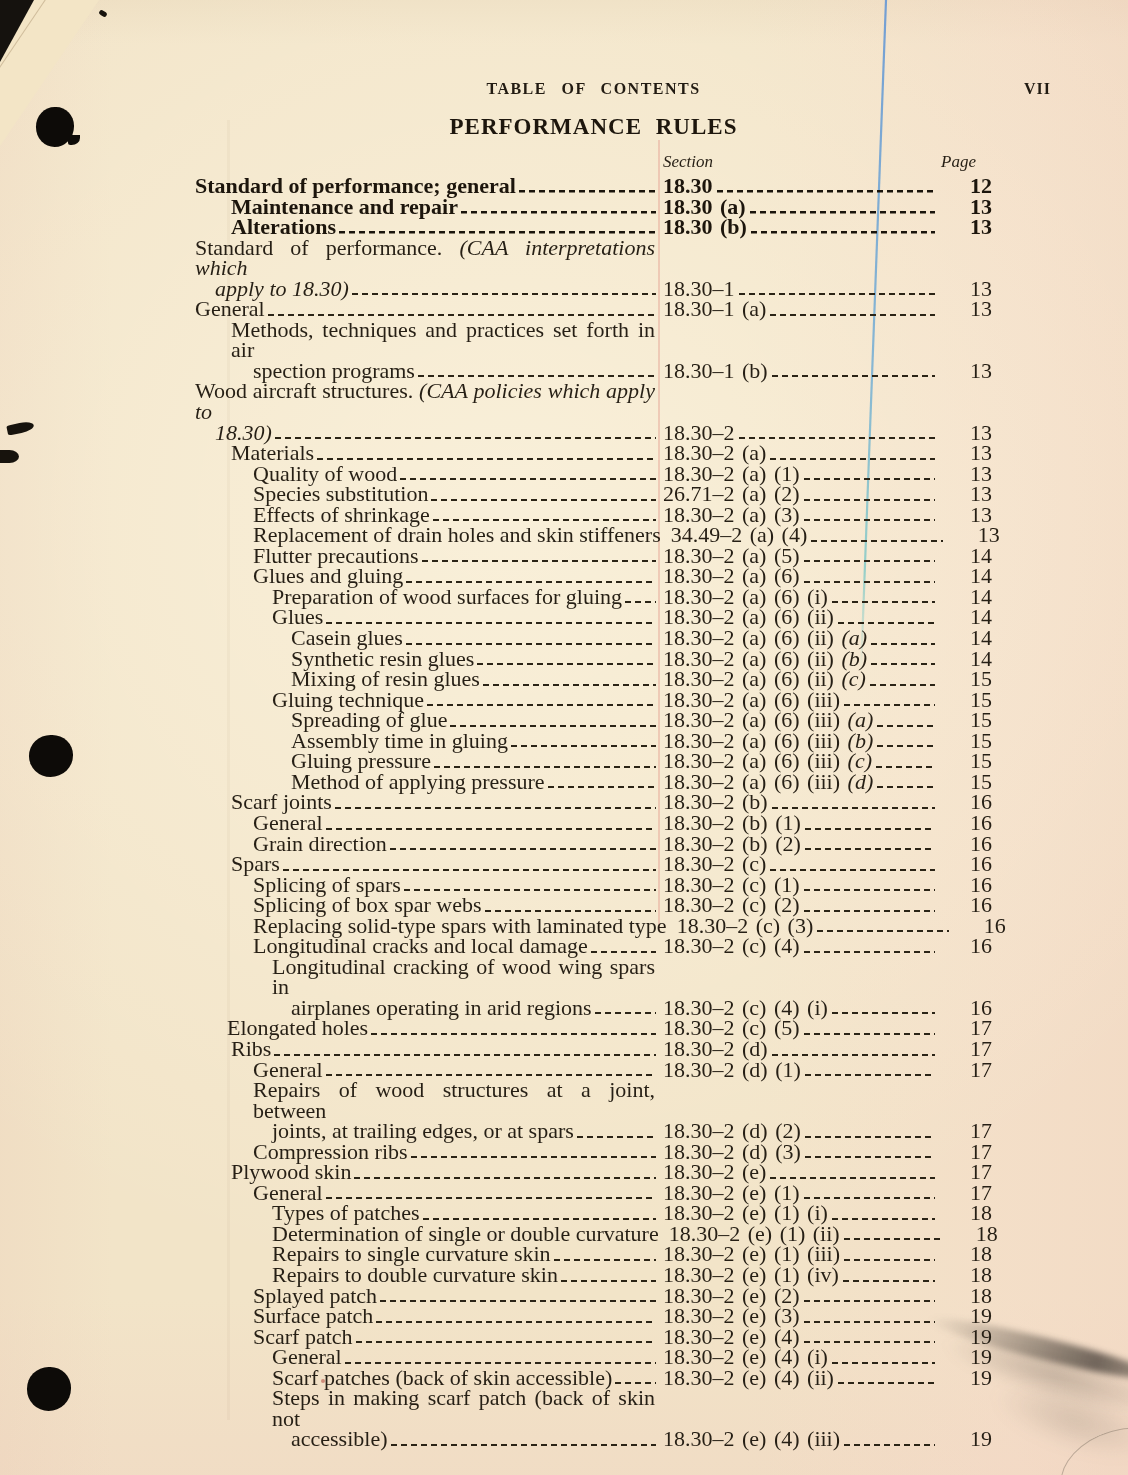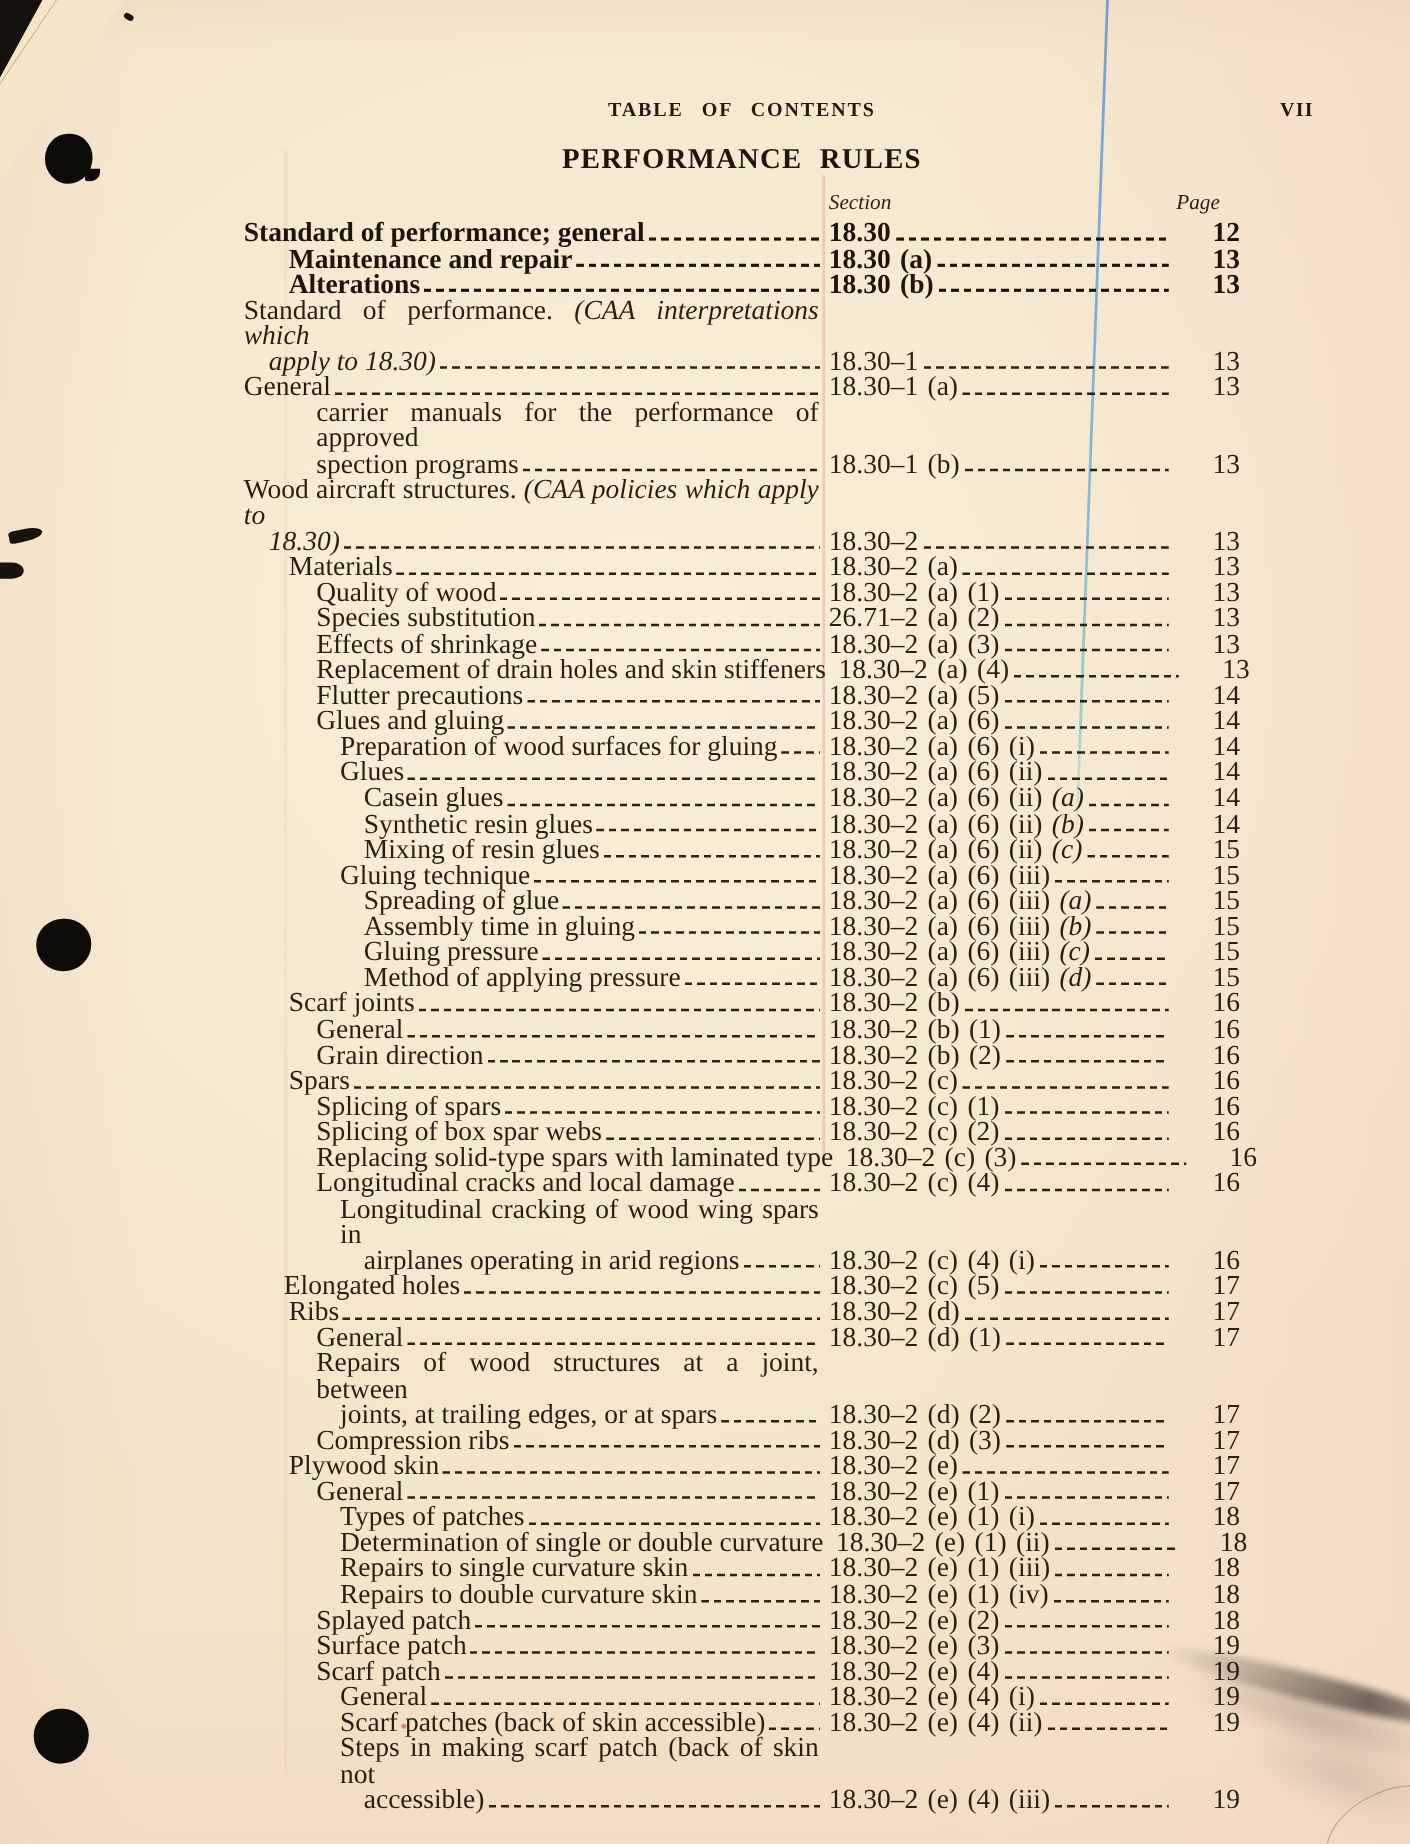--- a/index.html
+++ b/index.html
@@ -166,21 +166,21 @@
           <span class="t" style="margin-left: 0px;"><span>General</span></span>
           <span class="leader"></span>
           <span class="sec">
             <span class="sectext">18.30–1 (a)</span>
             <span class="secleader"></span>
           </span>
           <span class="pg">13</span>
         </div>
       </div>
       <div class="entry">
-        <div class="cline" style="margin-left: 58px; width: 402px;"><span>carrier manuals for the performance of approved</span></div>
+        <div class="cline" style="margin-left: 36px; width: 424px;"><span>Methods, techniques and practices set forth in air</span></div>
         <div class="fline">
           <span class="t" style="margin-left: 58px;"><span>spection programs</span></span>
           <span class="leader"></span>
           <span class="sec">
             <span class="sectext">18.30–1 (b)</span>
             <span class="secleader"></span>
           </span>
           <span class="pg">13</span>
         </div>
       </div>
@@ -238,21 +238,21 @@
             <span class="secleader"></span>
           </span>
           <span class="pg">13</span>
         </div>
       </div>
       <div class="entry">
         <div class="fline">
           <span class="t" style="margin-left: 58px;"><span>Replacement of drain holes and skin stiffeners</span></span>
           <span class="leader"></span>
           <span class="sec">
-            <span class="sectext">18.30–2 (a) (4)</span>
+            <span class="sectext">34.49–2 (a) (4)</span>
             <span class="secleader"></span>
           </span>
           <span class="pg">13</span>
         </div>
       </div>
       <div class="entry">
         <div class="fline">
           <span class="t" style="margin-left: 58px;"><span>Flutter precautions</span></span>
           <span class="leader"></span>
           <span class="sec">

